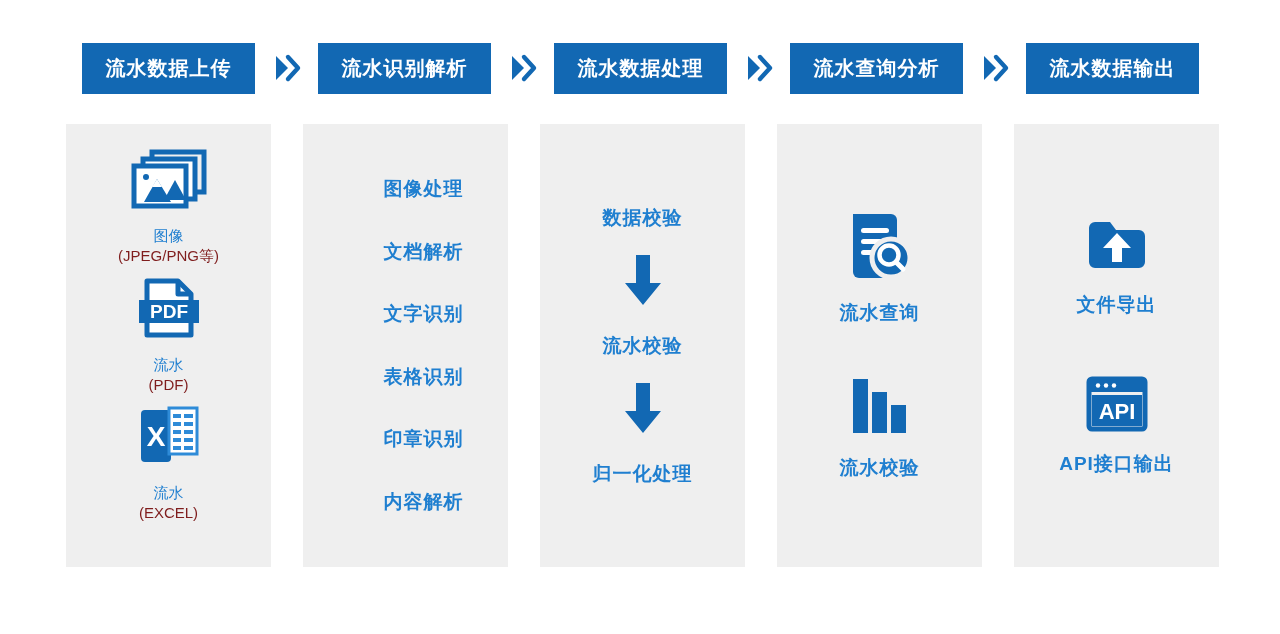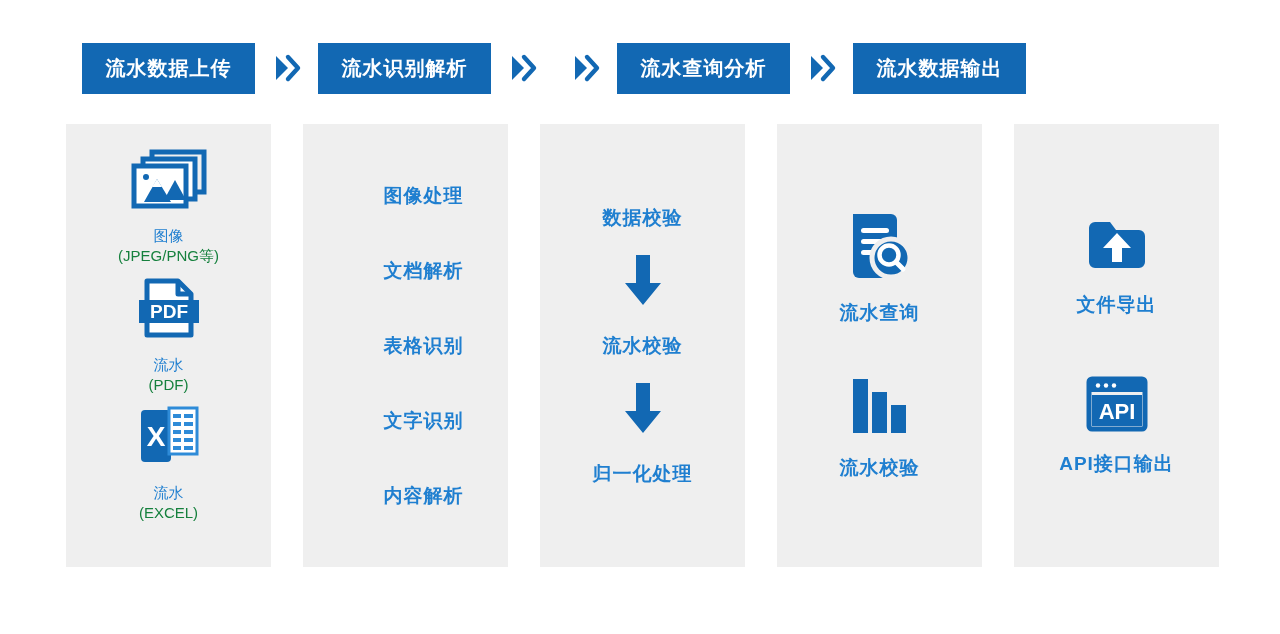--- a/index.html
+++ b/index.html
@@ -85,21 +85,21 @@
   .file-item .glyph { height: 62px; display: flex; align-items: center; justify-content: center; }
   .file-label {
     color: #1f7fd0;
     font-size: 15px;
     margin-top: 16px;
     line-height: 1.35;
     text-align: center;
     font-weight: normal;
   }
   .file-sub {
-    color: #15803d;
+    color: #7f1d1d;
     font-size: 15px;
     line-height: 1.35;
     text-align: center;
   }
 
   
   .col-recognize {
     justify-content: center;
     padding: 34px 0;
     box-sizing: border-box;
@@ -187,20 +187,23 @@
 
     <div class="chev-sep">
       <span>
         <svg width="34" height="34" viewBox="0 0 34 34">
           <path d="M6 5 L18 17 L6 29 Z" fill="#1268b3"></path>
           <path d="M18 6 L28 17 L18 28" fill="none" stroke="#1268b3" stroke-width="4.4" stroke-linecap="round" stroke-linejoin="round"></path>
         </svg>
       </span>
     </div>
 
+    <div class="stage-head">
+      <span>流水数据处理</span>
+    </div>
 
     <div class="chev-sep">
       <span>
         <svg width="34" height="34" viewBox="0 0 34 34">
           <path d="M6 5 L18 17 L6 29 Z" fill="#1268b3"></path>
           <path d="M18 6 L28 17 L18 28" fill="none" stroke="#1268b3" stroke-width="4.4" stroke-linecap="round" stroke-linejoin="round"></path>
         </svg>
       </span>
     </div>
 
@@ -278,24 +281,27 @@
     <div class="panel-gap"></div>
 
     <div class="panel col-recognize">
       <div class="recog-item">
         <span>图像处理</span>
       </div>
       <div class="recog-item">
         <span>文档解析</span>
       </div>
       <div class="recog-item">
+        <span>文字识别</span>
+      </div>
+      <div class="recog-item">
         <span>表格识别</span>
       </div>
       <div class="recog-item">
-        <span>文字识别</span>
+        <span>印章识别</span>
       </div>
       <div class="recog-item">
         <span>内容解析</span>
       </div>
     </div>
 
     <div class="panel-gap"></div>
 
     <div class="panel col-process">
       <div class="proc-step">

